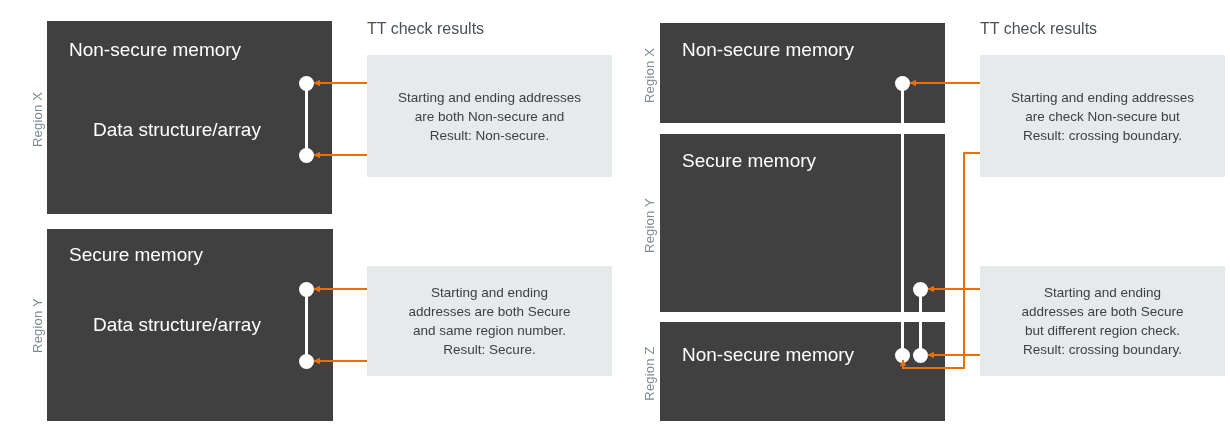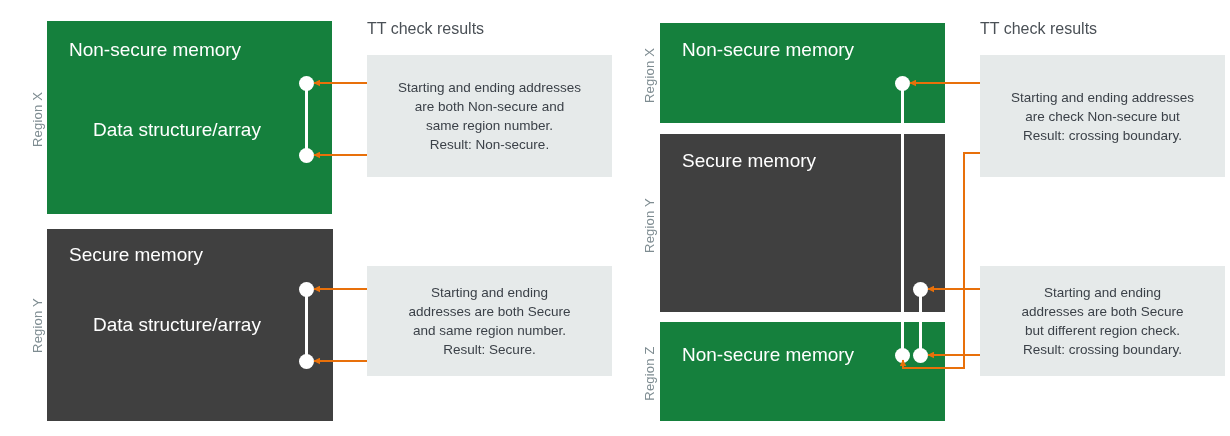--- a/index.html
+++ b/index.html
@@ -12,21 +12,21 @@
   #stage{position:relative;width:1230px;height:436px;}
 
   .memblock{position:absolute;}
   .memblock .mem-label{
     position:absolute;
     color:#ffffff;
     font-size:19px;
     white-space:nowrap;
     font-family:"Liberation Sans", sans-serif;
   }
-  .dark{background:#15803d;}
+  .dark{background:#404040;}
   .blue{background:#404040;}
 
   .region-tag{
     position:absolute;
     color:#7e8c91;
     font-size:13px;
     white-space:nowrap;
     transform-origin:50% 50%;
     letter-spacing:.2px;
   }
@@ -90,21 +90,20 @@
   <div class="rail" style="left:305px;top:292px;height:70px;"></div>
   <div class="dot" style="left:299px;top:282px;"></div>
   <div class="dot" style="left:299px;top:354px;"></div>
 
   <div class="panel-title" style="left:367px;top:20px;">TT check results</div>
 
   <div class="callout" style="left:367px;top:55px;width:245px;height:122px;">
     <span>
       <span>Starting and ending addresses</span>
       <span>are both Non-secure and</span>
-      <span>same region number.</span>
       <span>Result: Non-secure.</span>
     </span>
   </div>
 
   <div class="callout" style="left:367px;top:266px;width:245px;height:110px;">
     <span>
       <span>Starting and ending</span>
       <span>addresses are both Secure</span>
       <span>and same region number.</span>
       <span>Result: Secure.</span>

